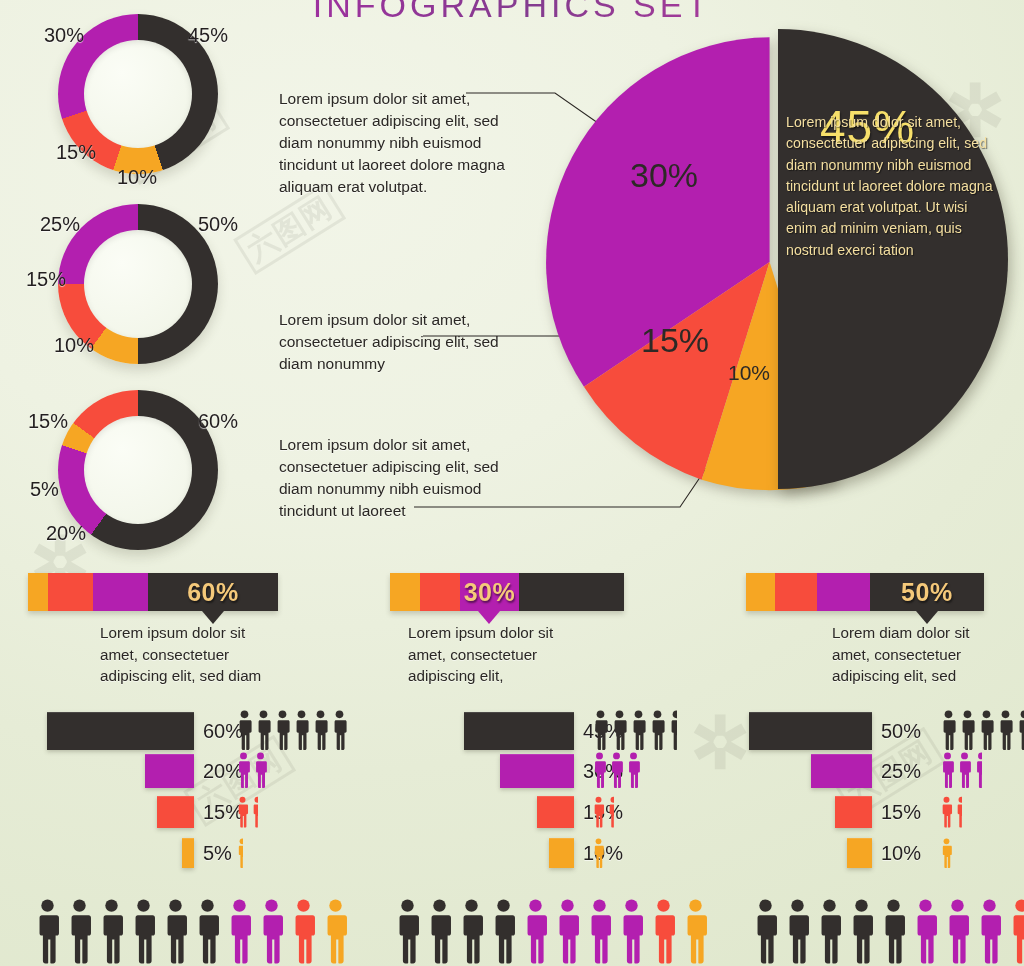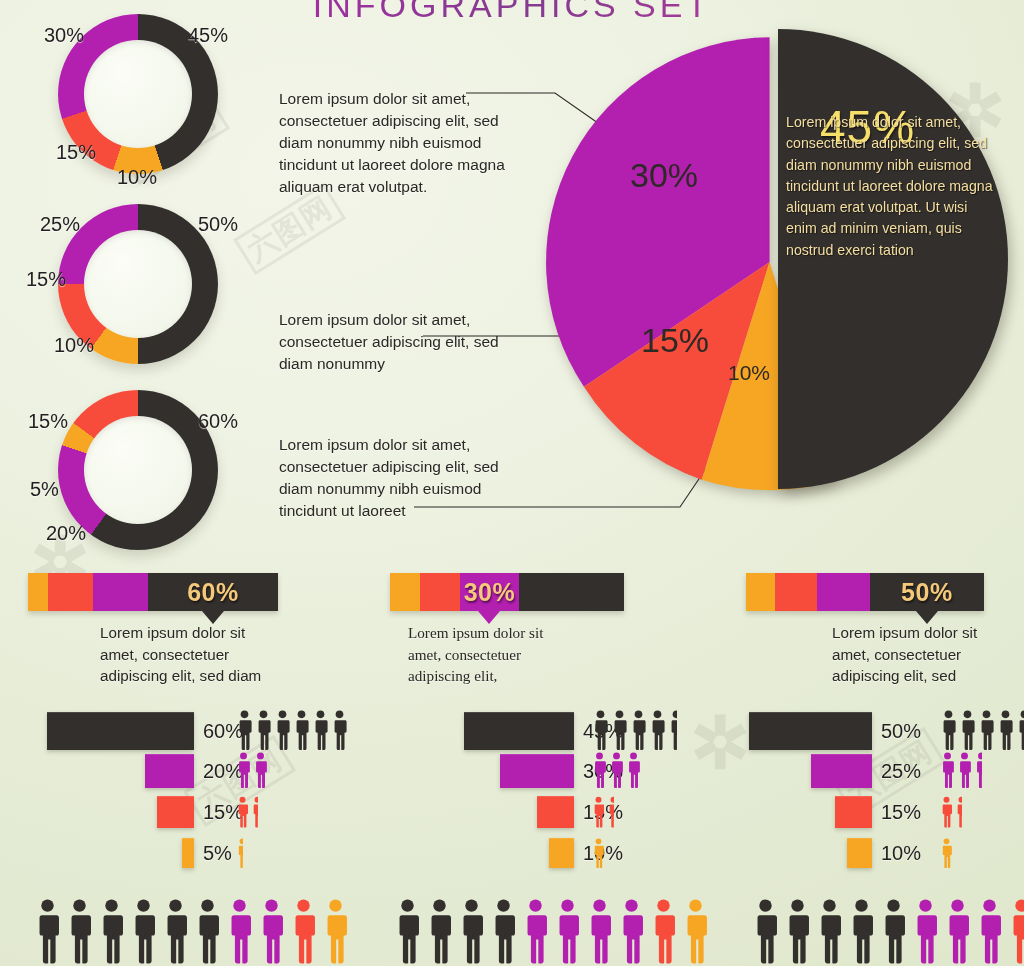--- a/index.html
+++ b/index.html
@@ -164,31 +164,31 @@
       <div class="mtxt" style="left:100px;top:622px;width:186px;">Lorem ipsum dolor sit amet, consectetuer adipiscing elit, sed diam</div>
       <div class="mbar" style="left:390px;top:573px;width:234px;">
         <div class="mseg" style="width:13%;background:#F6A623;"></div>
         <div class="mseg" style="width:17%;background:#F74C3C;"></div>
         <div class="mseg" style="width:25%;background:#B31FAF;">
           <div class="badge">30%</div>
         </div>
         <div class="mseg" style="width:45%;background:#332F2D;"></div>
       </div>
       <div class="ptr" style="left:478.45px;top:611px;border-top:13px solid #B31FAF;"></div>
-      <div class="mtxt" style="left:408px;top:622px;width:168px;font-family:Liberation Serif, serif;">Lorem ipsum dolor sit amet, consectetuer adipiscing elit,</div>
+      <div class="mtxt" style="left:408px;top:622px;width:168px;">Lorem ipsum dolor sit amet, consectetuer adipiscing elit,</div>
       <div class="mbar" style="left:746px;top:573px;width:238px;">
         <div class="mseg" style="width:12%;background:#F6A623;"></div>
         <div class="mseg" style="width:18%;background:#F74C3C;"></div>
         <div class="mseg" style="width:22%;background:#B31FAF;"></div>
         <div class="mseg" style="width:48%;background:#332F2D;">
           <div class="badge">50%</div>
         </div>
       </div>
       <div class="ptr" style="left:915.88px;top:611px;border-top:13px solid #332F2D;"></div>
-      <div class="mtxt" style="left:832px;top:622px;width:172px;">Lorem ipsum dolor sit amet, consectetuer adipiscing elit, sed</div>
+      <div class="mtxt" style="left:832px;top:622px;width:172px;">Lorem diam dolor sit amet, consectetuer adipiscing elit, sed</div>
     </div>
 
   <div id="bargroups">
       <div class="barrow" style="left:47px;top:712px;">
         <div class="bar" style="width:147px;height:38px;background:#332F2D;"></div>
         <span class="barpct">60%</span>
       </div>
       <div style="position:absolute;left:236px;top:710px;">
         <div class="people" style="gap:2px;">
           <svg class="pfig " width="17" height="40" viewBox="0 0 20 48">

